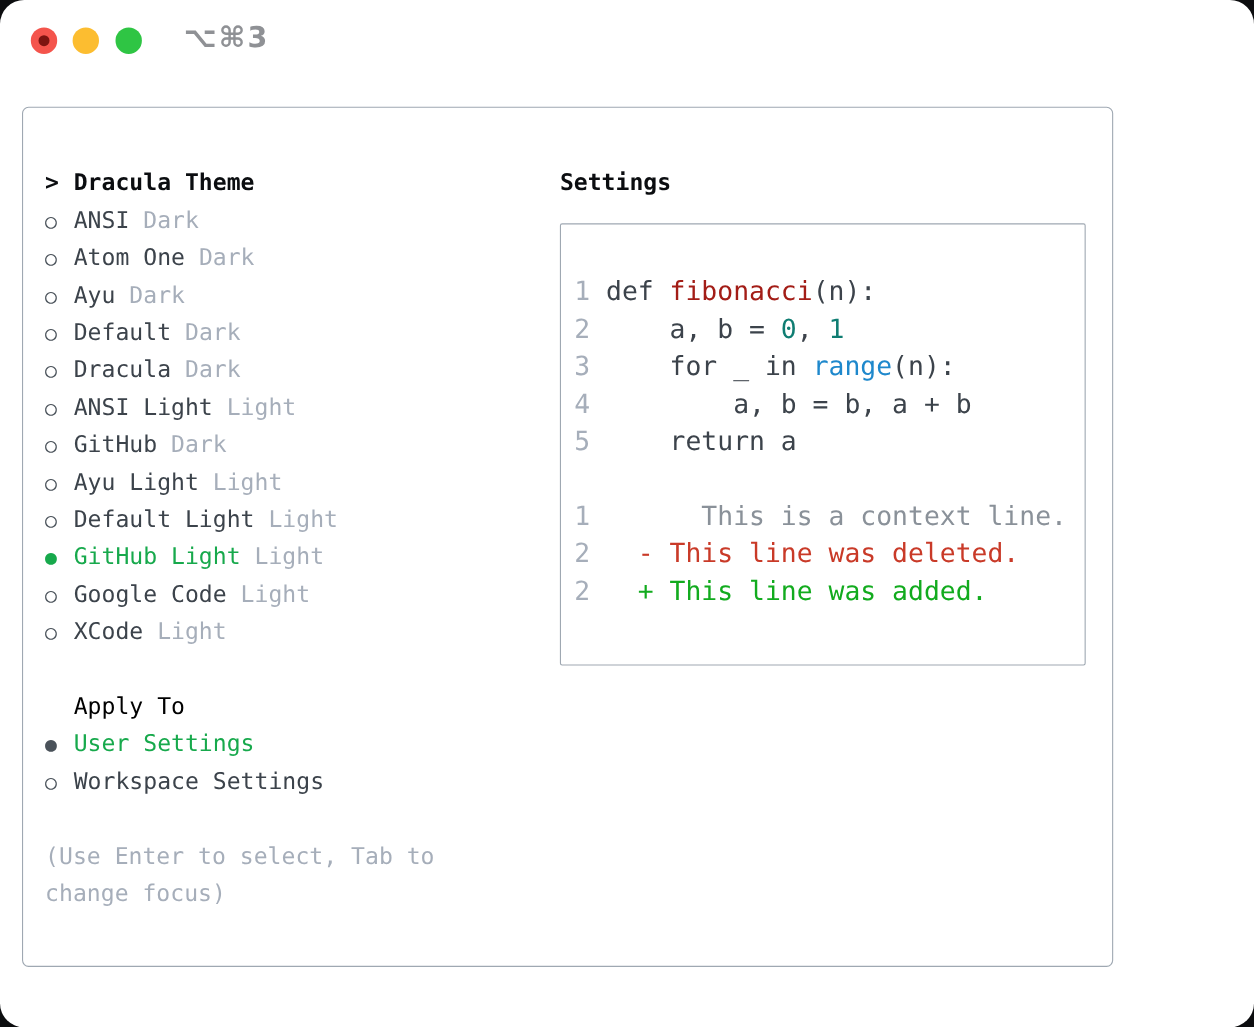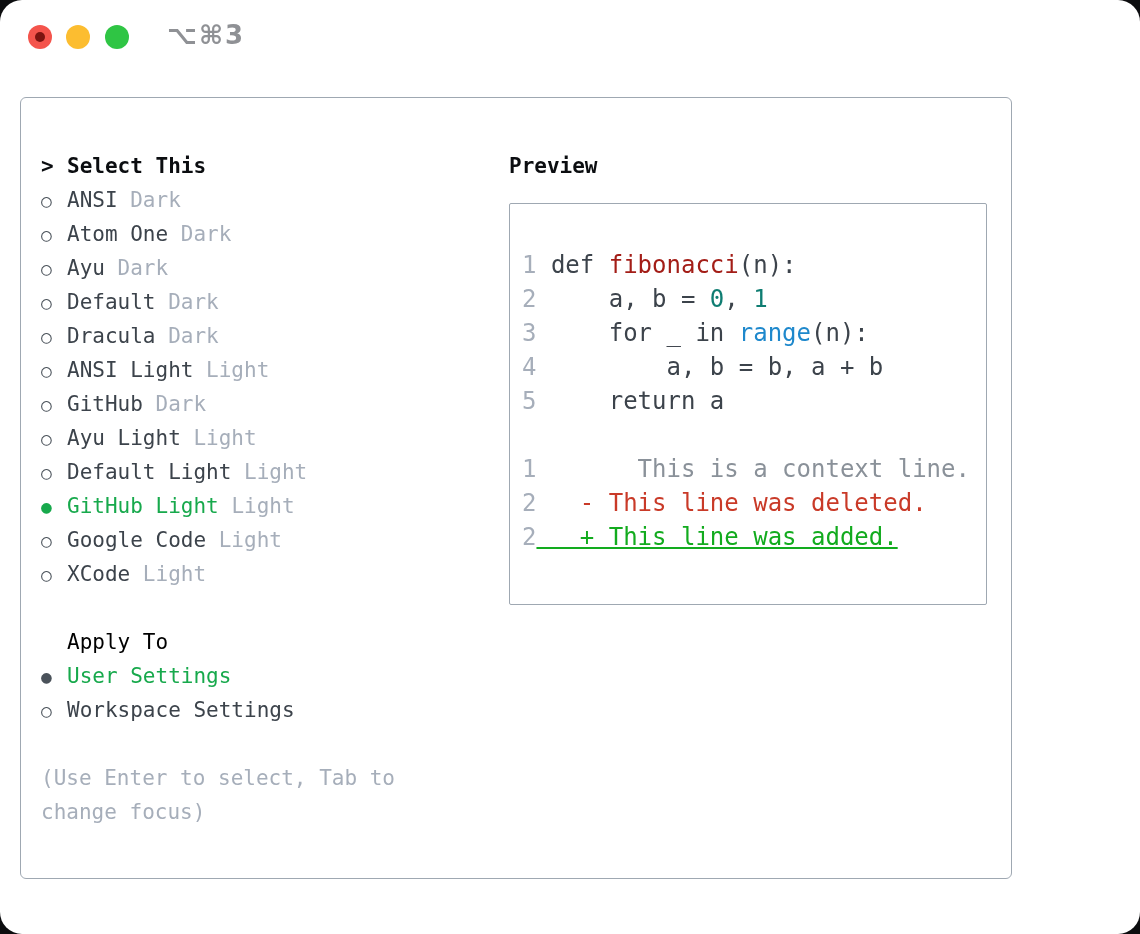--- a/index.html
+++ b/index.html
@@ -58,38 +58,38 @@
     margin:0; padding:44px 0 0 12px;
     font-family:"DejaVu Sans Mono", monospace; font-size:24px; line-height:34px;
   }
   .ln        { color:#a6aeba; }
   .tk-code   { color:#3c434b; }
   .tk-func   { color:#a31d17; }
   .tk-num    { color:#0f7d72; }
   .tk-builtin{ color:#1e88cc; }
   .tk-context{ color:#8a9199; }
   .tk-del    { color:#c93a28; }
-  .tk-add    { color:#12ab1e;text-decoration:underline; }
+  .tk-add    { color:#12ab1e; }
 </style>
 </head>
 <body>
 
 <div class="window">
 
   <div class="titlebar">
     <div class="dot dot-close"></div>
     <div class="dot dot-min"></div>
     <div class="dot dot-zoom"></div>
     <div class="shortcut">⌥⌘3</div>
   </div>
 
   <div class="panel">
 
     <div class="col-left">
-      <div class="row"><span class="prefix-col hdr">&gt;</span><span class="hdr">Select This</span></div>
+      <div class="row"><span class="prefix-col hdr">&gt;</span><span class="hdr">Dracula Theme</span></div>
 
       <div id="theme-items">
           <div class="row list-item"><span class="bullet">○</span><span class="item-name">ANSI </span><span class="item-variant">Dark</span></div>
           <div class="row list-item"><span class="bullet">○</span><span class="item-name">Atom One </span><span class="item-variant">Dark</span></div>
           <div class="row list-item"><span class="bullet">○</span><span class="item-name">Ayu </span><span class="item-variant">Dark</span></div>
           <div class="row list-item"><span class="bullet">○</span><span class="item-name">Default </span><span class="item-variant">Dark</span></div>
           <div class="row list-item"><span class="bullet">○</span><span class="item-name">Dracula </span><span class="item-variant">Dark</span></div>
           <div class="row list-item"><span class="bullet">○</span><span class="item-name">ANSI Light </span><span class="item-variant">Light</span></div>
           <div class="row list-item"><span class="bullet">○</span><span class="item-name">GitHub </span><span class="item-variant">Dark</span></div>
           <div class="row list-item"><span class="bullet">○</span><span class="item-name">Ayu Light </span><span class="item-variant">Light</span></div>
@@ -110,20 +110,20 @@
 
       <div class="spacer"></div>
 
       <div>
         <div class="row hint-line">(Use Enter to select, Tab to</div>
         <div class="row hint-line">change focus)</div>
       </div>
     </div>
 
     <div class="col-right">
-      <div class="row preview-header">Preview</div>
+      <div class="row preview-header">Settings</div>
       <div class="preview-box">
         <pre id="code-preview"><div class="row"><span class="ln">1</span><span class="tk-code"> def </span><span class="tk-func">fibonacci</span><span class="tk-code">(n):</span></div><div class="row"><span class="ln">2</span><span class="tk-code">     a, b = </span><span class="tk-num">0</span><span class="tk-code">, </span><span class="tk-num">1</span></div><div class="row"><span class="ln">3</span><span class="tk-code">     for _ in </span><span class="tk-builtin">range</span><span class="tk-code">(n):</span></div><div class="row"><span class="ln">4</span><span class="tk-code">         a, b = b, a + b</span></div><div class="row"><span class="ln">5</span><span class="tk-code">     return a</span></div><div class="row"><span class="ln"></span></div><div class="row"><span class="ln">1</span><span class="tk-context">       This is a context line.</span></div><div class="row"><span class="ln">2</span><span class="tk-del">   - This line was deleted.</span></div><div class="row"><span class="ln">2</span><span class="tk-add">   + This line was added.</span></div></pre>
       </div>
     </div>
 
   </div>
 </div>
 
 </body></html>

